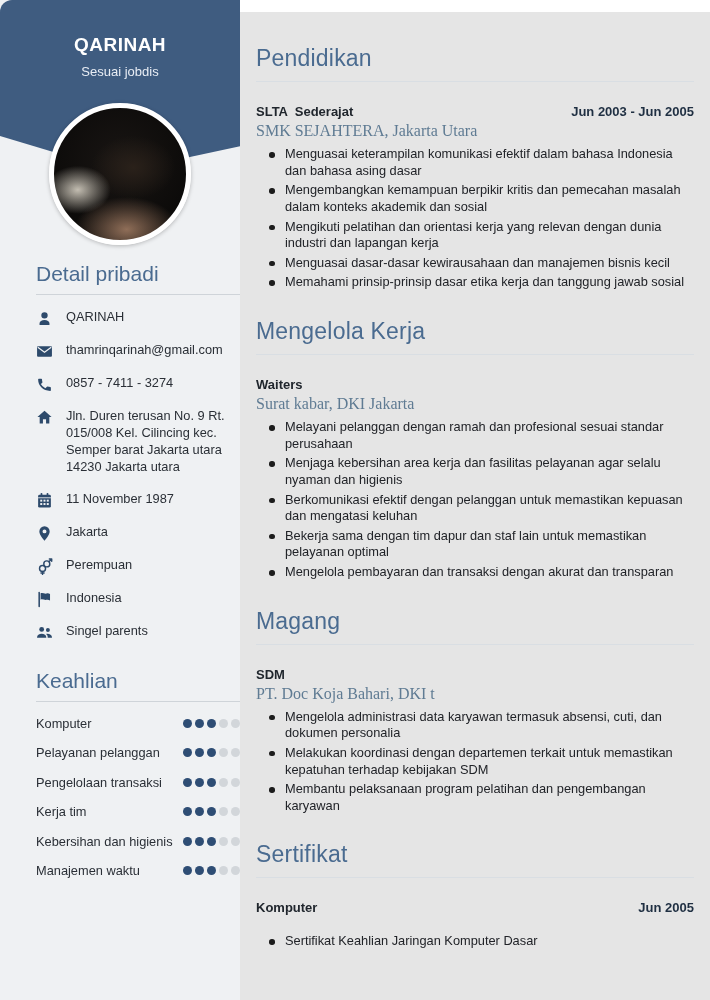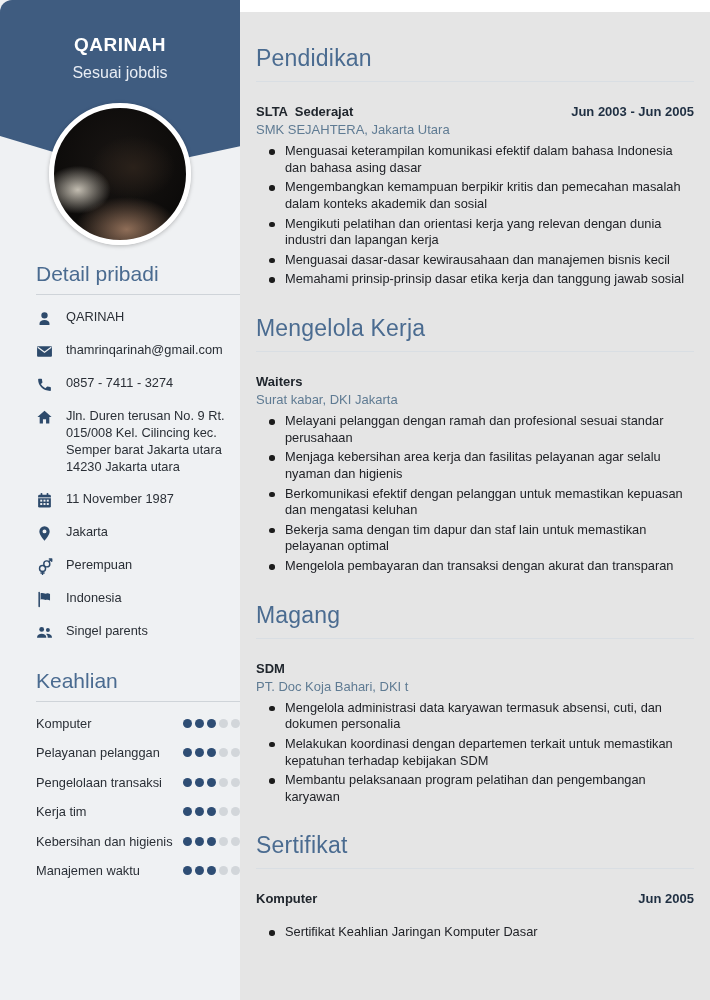--- a/index.html
+++ b/index.html
@@ -9,21 +9,21 @@
     font-family:"Liberation Sans","DejaVu Sans",sans-serif;overflow:hidden;
   }
   
   .sidebar{position:absolute;left:0;top:0;width:240px;height:1000px;background:#eff1f3;}
   .banner{
     position:absolute;left:0;top:0;width:240px;height:172px;background:#3f5c80;
     border-radius:12px 0 0 0;
     clip-path:polygon(0 0,100% 0,100% 85%,50% 100%,0 79%);
   }
   .banner-name{margin:34px 10px 0;text-align:center;color:#ffffff;font-size:19px;font-weight:bold;letter-spacing:.5px;}
-  .banner-tagline{margin:8px 10px 0;text-align:center;color:#e8edf4;font-size:16px;}
+  .banner-tagline{margin:8px 10px 0;text-align:center;color:#e8edf4;font-size:13px;}
   .photo{
     position:absolute;left:49px;top:103px;width:142px;height:142px;border-radius:50%;
     border:5px solid #ffffff;box-shadow:0 1px 4px rgba(0,0,0,.25);
     background:
       radial-gradient(ellipse 55px 40px at 18% 62%, rgba(214,208,195,.9) 0%, rgba(214,208,195,0) 60%),
       radial-gradient(ellipse 80px 50px at 55% 92%, rgba(150,115,92,.95) 0%, rgba(150,115,92,0) 65%),
       radial-gradient(ellipse 60px 45px at 60% 45%, #2a211a 0%, rgba(42,33,26,0) 70%),
       radial-gradient(circle at 50% 40%, #191513 0%, #0b0a09 75%);
   }
   .sidebar-body{position:absolute;left:36px;top:262px;width:204px;}
@@ -41,21 +41,21 @@
   .skill-dot.filled{background:#2e4d74;}
   
   .main{position:absolute;left:240px;top:12px;width:470px;height:1000px;background:#e5e5e5;padding:33px 16px 20px 16px;}
   .cv-section{margin-bottom:27px;}
   .section-title{font-size:23px;font-weight:400;color:#4a6b90;margin:0 0 9px 0;letter-spacing:.2px;}
   .section-rule{height:1px;background:#d9dee3;}
   .entry{margin-top:22px;}
   .entry-head{display:flex;justify-content:space-between;align-items:center;}
   .entry-title{font-size:13px;font-weight:bold;color:#20262d;white-space:pre-wrap;}
   .entry-date{font-size:13px;font-weight:bold;color:#1f2f42;}
-  .entry-sub{font-size:13px;color:#5f7b93;margin-top:3px;}
+  .entry-sub{font-size:16px;color:#5f7b93;margin-top:3px;font-family:Liberation Serif, serif;}
   .bullets{list-style:none;margin:6px 0 0 0;padding:0 0 0 12px;}
   .entry.no-sub .bullets{margin-top:18px;}
   .bullet{position:relative;padding-left:17px;font-size:12.8px;color:#212328;line-height:1.3;margin-bottom:3px;}
   .bullet::before{content:"";position:absolute;left:1px;top:6px;width:5.5px;height:5.5px;border-radius:50%;background:#1c1c1c;}
 </style>
 </head>
 <body>
 
 <div class="page">
 

